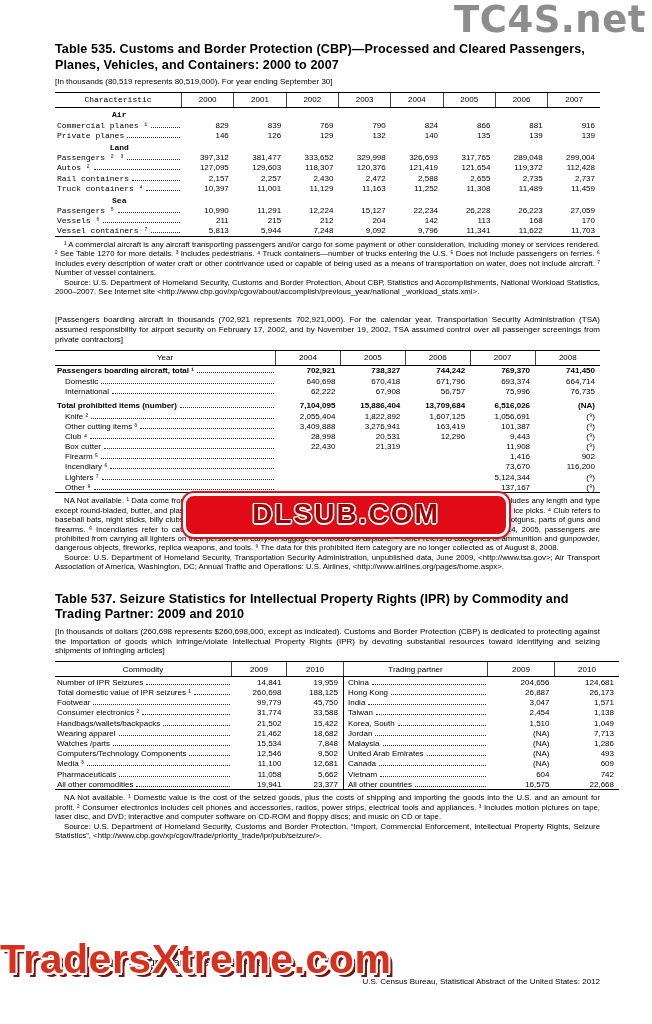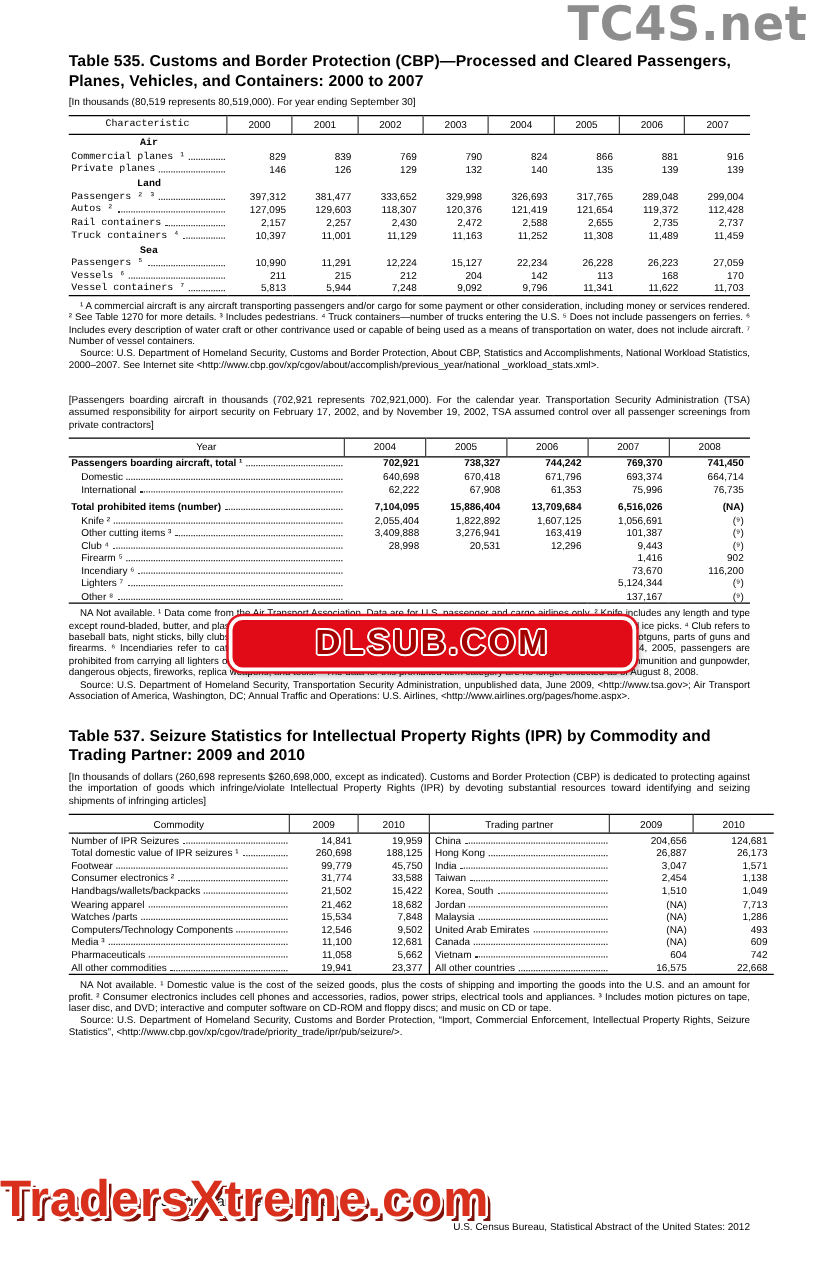--- a/index.html
+++ b/index.html
@@ -334,21 +334,21 @@
             </tr>
             <tr>
               <td class="lbl">
                 <span class="lw ind">
                   <span class="lt">International</span>
                   <span class="leader"></span>
                 </span>
               </td>
               <td class="num">62,222</td>
               <td class="num">67,908</td>
-              <td class="num">61,353</td>
+              <td class="num">56,757</td>
               <td class="num">75,996</td>
               <td class="num">76,735</td>
             </tr>
             <tr class="bold space">
               <td class="lbl">
                 <span class="lw">
                   <span class="lt">Total prohibited items (number)</span>
                   <span class="leader"></span>
                 </span>
               </td>
@@ -388,20 +388,33 @@
               <td class="lbl">
                 <span class="lw ind">
                   <span class="lt">Club ⁴</span>
                   <span class="leader"></span>
                 </span>
               </td>
               <td class="num">28,998</td>
               <td class="num">20,531</td>
               <td class="num">12,296</td>
               <td class="num">9,443</td>
+              <td class="num">(⁹)</td>
+            </tr>
+            <tr>
+              <td class="lbl">
+                <span class="lw ind">
+                  <span class="lt">Box cutter</span>
+                  <span class="leader"></span>
+                </span>
+              </td>
+              <td class="num">22,430</td>
+              <td class="num">21,319</td>
+              <td class="num"></td>
+              <td class="num">11,908</td>
               <td class="num">(⁹)</td>
             </tr>
             <tr>
               <td class="lbl">
                 <span class="lw ind">
                   <span class="lt">Firearm ⁵</span>
                   <span class="leader"></span>
                 </span>
               </td>
               <td class="num"></td>

